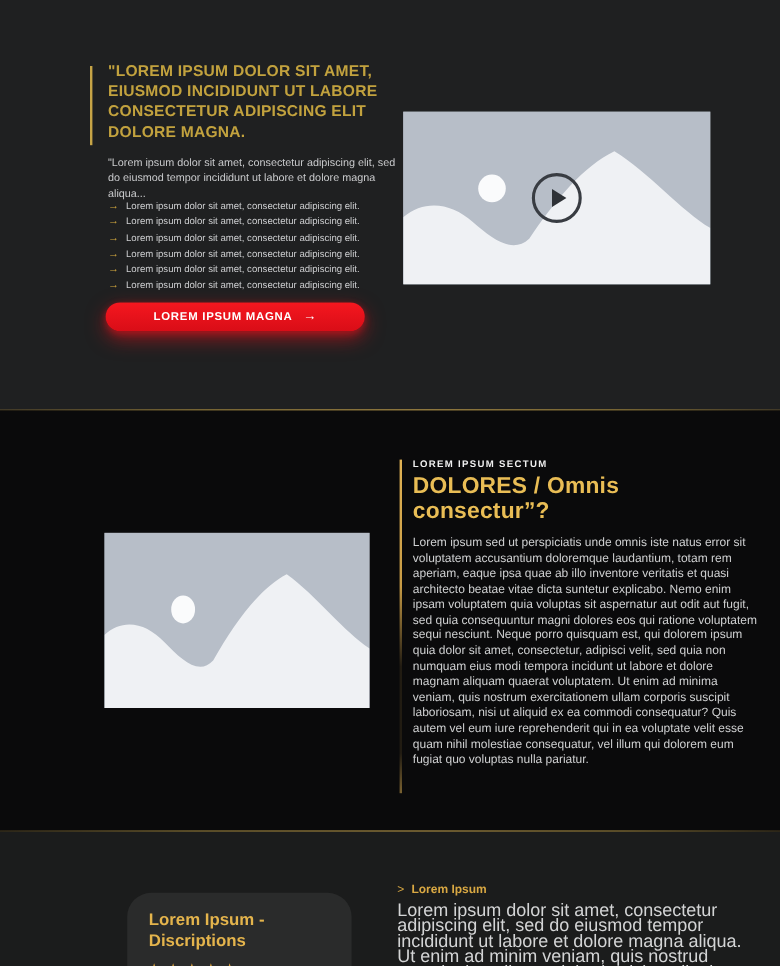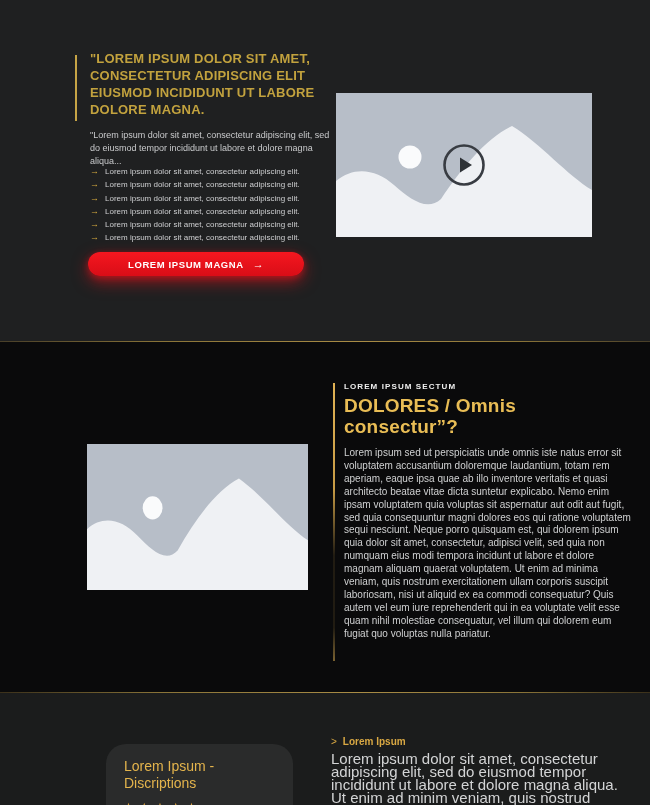--- a/index.html
+++ b/index.html
@@ -42,40 +42,40 @@
   .about-bar { position:absolute; left:333px; top:41px; width:2px; height:278px;
     background:linear-gradient(180deg,#E0B254 0%, #C79B45 38%, rgba(199,155,69,.12) 62%, rgba(199,155,69,.12) 88%, rgba(214,170,80,.55) 100%); }
   .about-col { position:absolute; left:344px; top:40px; width:292px; }
   .eyebrow { color:#EFEFEF; font-size:8px; font-weight:bold; letter-spacing:1.1px; }
   .about-heading { margin-top:5px; color:#E9BD55; font-size:19px; line-height:20.5px; font-weight:bold; letter-spacing:.2px; }
   .about-heading span { display:block; white-space:nowrap; }
   .about-body { margin-top:10px; width:290px; color:#CFD0D1; font-size:10px; line-height:12.9px; }
 
   
   .review-card { position:absolute; left:106px; top:51px; width:187px; height:130px; border-radius:20px; background:#2A2B2B; padding:14px 18px 0 18px; }
-  .card-title { color:#E4B44C; font-size:14px; line-height:17px; font-weight:normal; }
+  .card-title { color:#E4B44C; font-size:14px; line-height:17px; font-weight:bold; }
   .card-title span { display:block; white-space:nowrap; }
   .card-stars { margin-top:9px; color:#DFA43C; font-size:10px; letter-spacing:2px; }
   .review-col { position:absolute; left:331px; top:43px; width:306px; }
   .review-link { display:flex; align-items:center; gap:6px; color:#D9A843; font-size:10px; font-weight:bold; cursor:pointer; }
   .review-link .chev { font-size:10px; font-weight:normal; }
   .review-body { margin-top:5px; color:#D3D4D5; font-size:15px; line-height:13px; }
 </style>
 </head>
 <body>
 
 <div class="page">
 
   <section class="sec-hero">
     <div class="hero-bar"></div>
 
     <h1 class="hero-heading">
       <span>"LOREM IPSUM DOLOR SIT AMET,</span>
+      <span>EIUSMOD INCIDIDUNT UT LABORE</span>
       <span>CONSECTETUR ADIPISCING ELIT</span>
-      <span>EIUSMOD INCIDIDUNT UT LABORE</span>
       <span>DOLORE MAGNA.</span>
     </h1>
 
     <p class="hero-intro">"Lorem ipsum dolor sit amet, consectetur adipiscing elit, sed do eiusmod tempor incididunt ut labore et dolore magna aliqua...</p>
 
     <ul class="hero-list">
       <li>
         <span class="bullet-arrow">→</span>
         <span>Lorem ipsum dolor sit amet, consectetur adipiscing elit.</span>
       </li>

